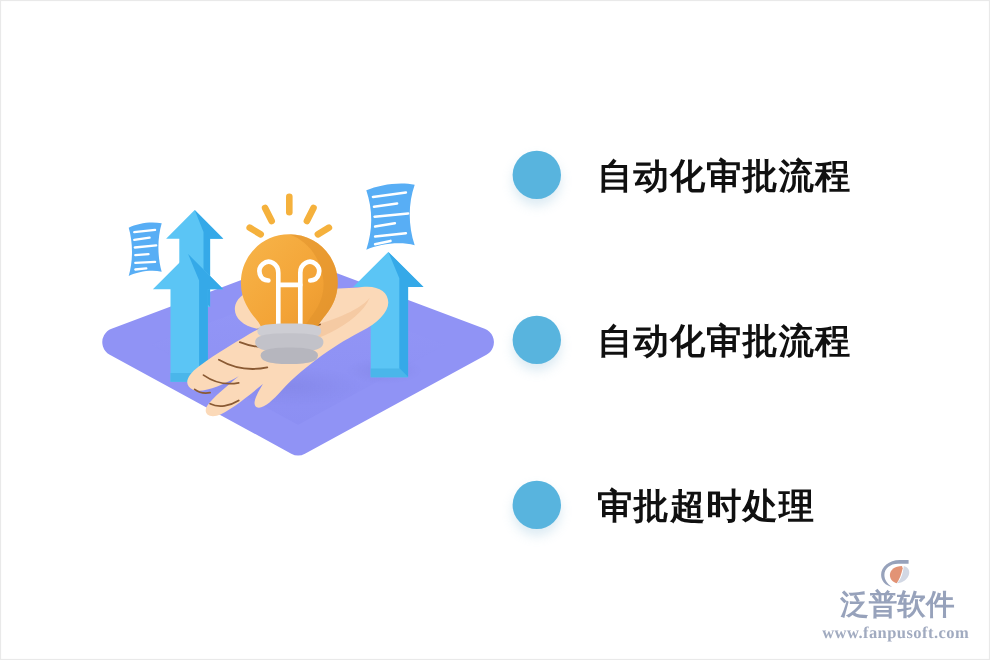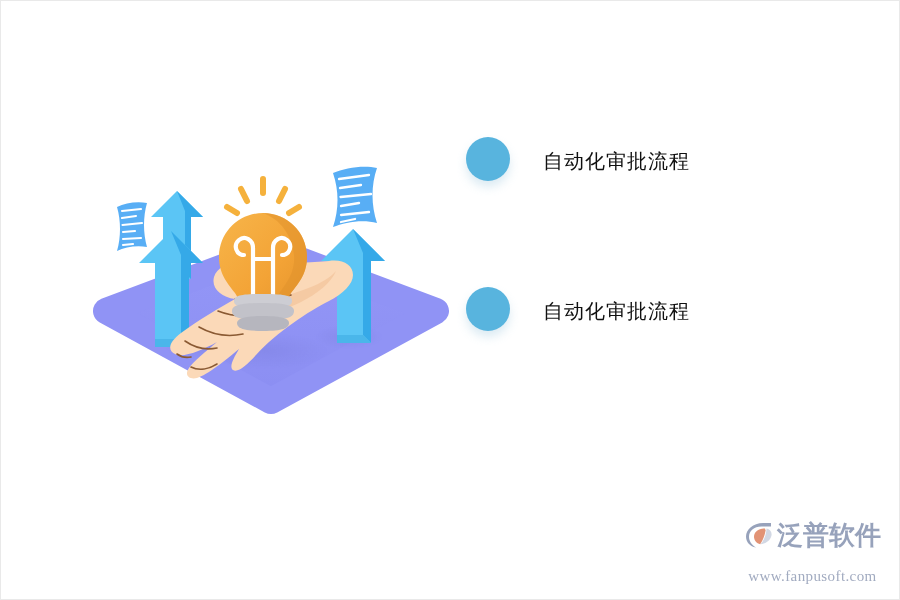--- a/index.html
+++ b/index.html
@@ -65,59 +65,60 @@
     left: 5px;
     top: 3px;
     width: 44px;
     height: 44px;
     border-radius: 50%;
     background: #58b4de;
     box-shadow: 0 6px 10px rgba(140, 190, 215, 0.30);
   }
   .feature-label {
     margin-left: 28px;
-    font-size: 20px;
-    font-weight: normal;
+    font-size: 32px;
+    font-weight: bold;
     color: #101010;
     letter-spacing: 1px;
     white-space: nowrap;
     text-align: center;
   }
 
   
   #watermark {
     position: absolute;
     right: 18px;
     bottom: 14px;
     display: flex;
     flex-direction: column;
     align-items: center;
     opacity: 0.92;
   }
   .wm-top {
     display: flex;
     align-items: center;
+    flex-direction: column;
   }
   .wm-mark {
     width: 30px;
     height: 30px;
     flex: 0 0 30px;
   }
   .wm-brand {
     margin-left: 3px;
     font-size: 26px;
     font-weight: bold;
     color: #8f9bb6;
     letter-spacing: 0px;
     line-height: 1;
   }
   .wm-url {
-    margin-top: 18px;
+    margin-top: 6px;
     font-size: 15px;
-    font-weight: normal;
+    font-weight: bold;
     color: #9aa4bb;
     font-family: "Liberation Serif", "DejaVu Serif", serif;
     letter-spacing: 0.4px;
   }
 </style>
 </head>
 <body>
 
 <div id="canvas">
 
@@ -256,20 +257,26 @@
       <span class="feature-label">自动化审批流程</span>
     </div>
 
     <div class="feature-row r1">
       <span class="bullet-wrap">
         <span class="bullet-dot"></span>
       </span>
       <span class="feature-label">自动化审批流程</span>
     </div>
 
+    <div class="feature-row r2">
+      <span class="bullet-wrap">
+        <span class="bullet-dot"></span>
+      </span>
+      <span class="feature-label">审批超时处理</span>
+    </div>
 
   </div>
 
   <div id="watermark">
     <div class="wm-top">
       <span class="wm-mark">
         <svg viewBox="0 0 30 30" xmlns="http://www.w3.org/2000/svg">
           <path d="M19 3 C9 3 2 9.5 2 16.5 C2 22 6 26.5 12 27.5
                    C7.5 25 5 21 5 16.8 C5 11 10 6.5 17.5 6.5 L27 6.5 L27 3 Z" fill="#8f9bb6"></path>
           <path d="M21 8.5 C14.5 8.5 10 12 10 16.8 C10 20.5 12.5 23.4 16.2 24.3

